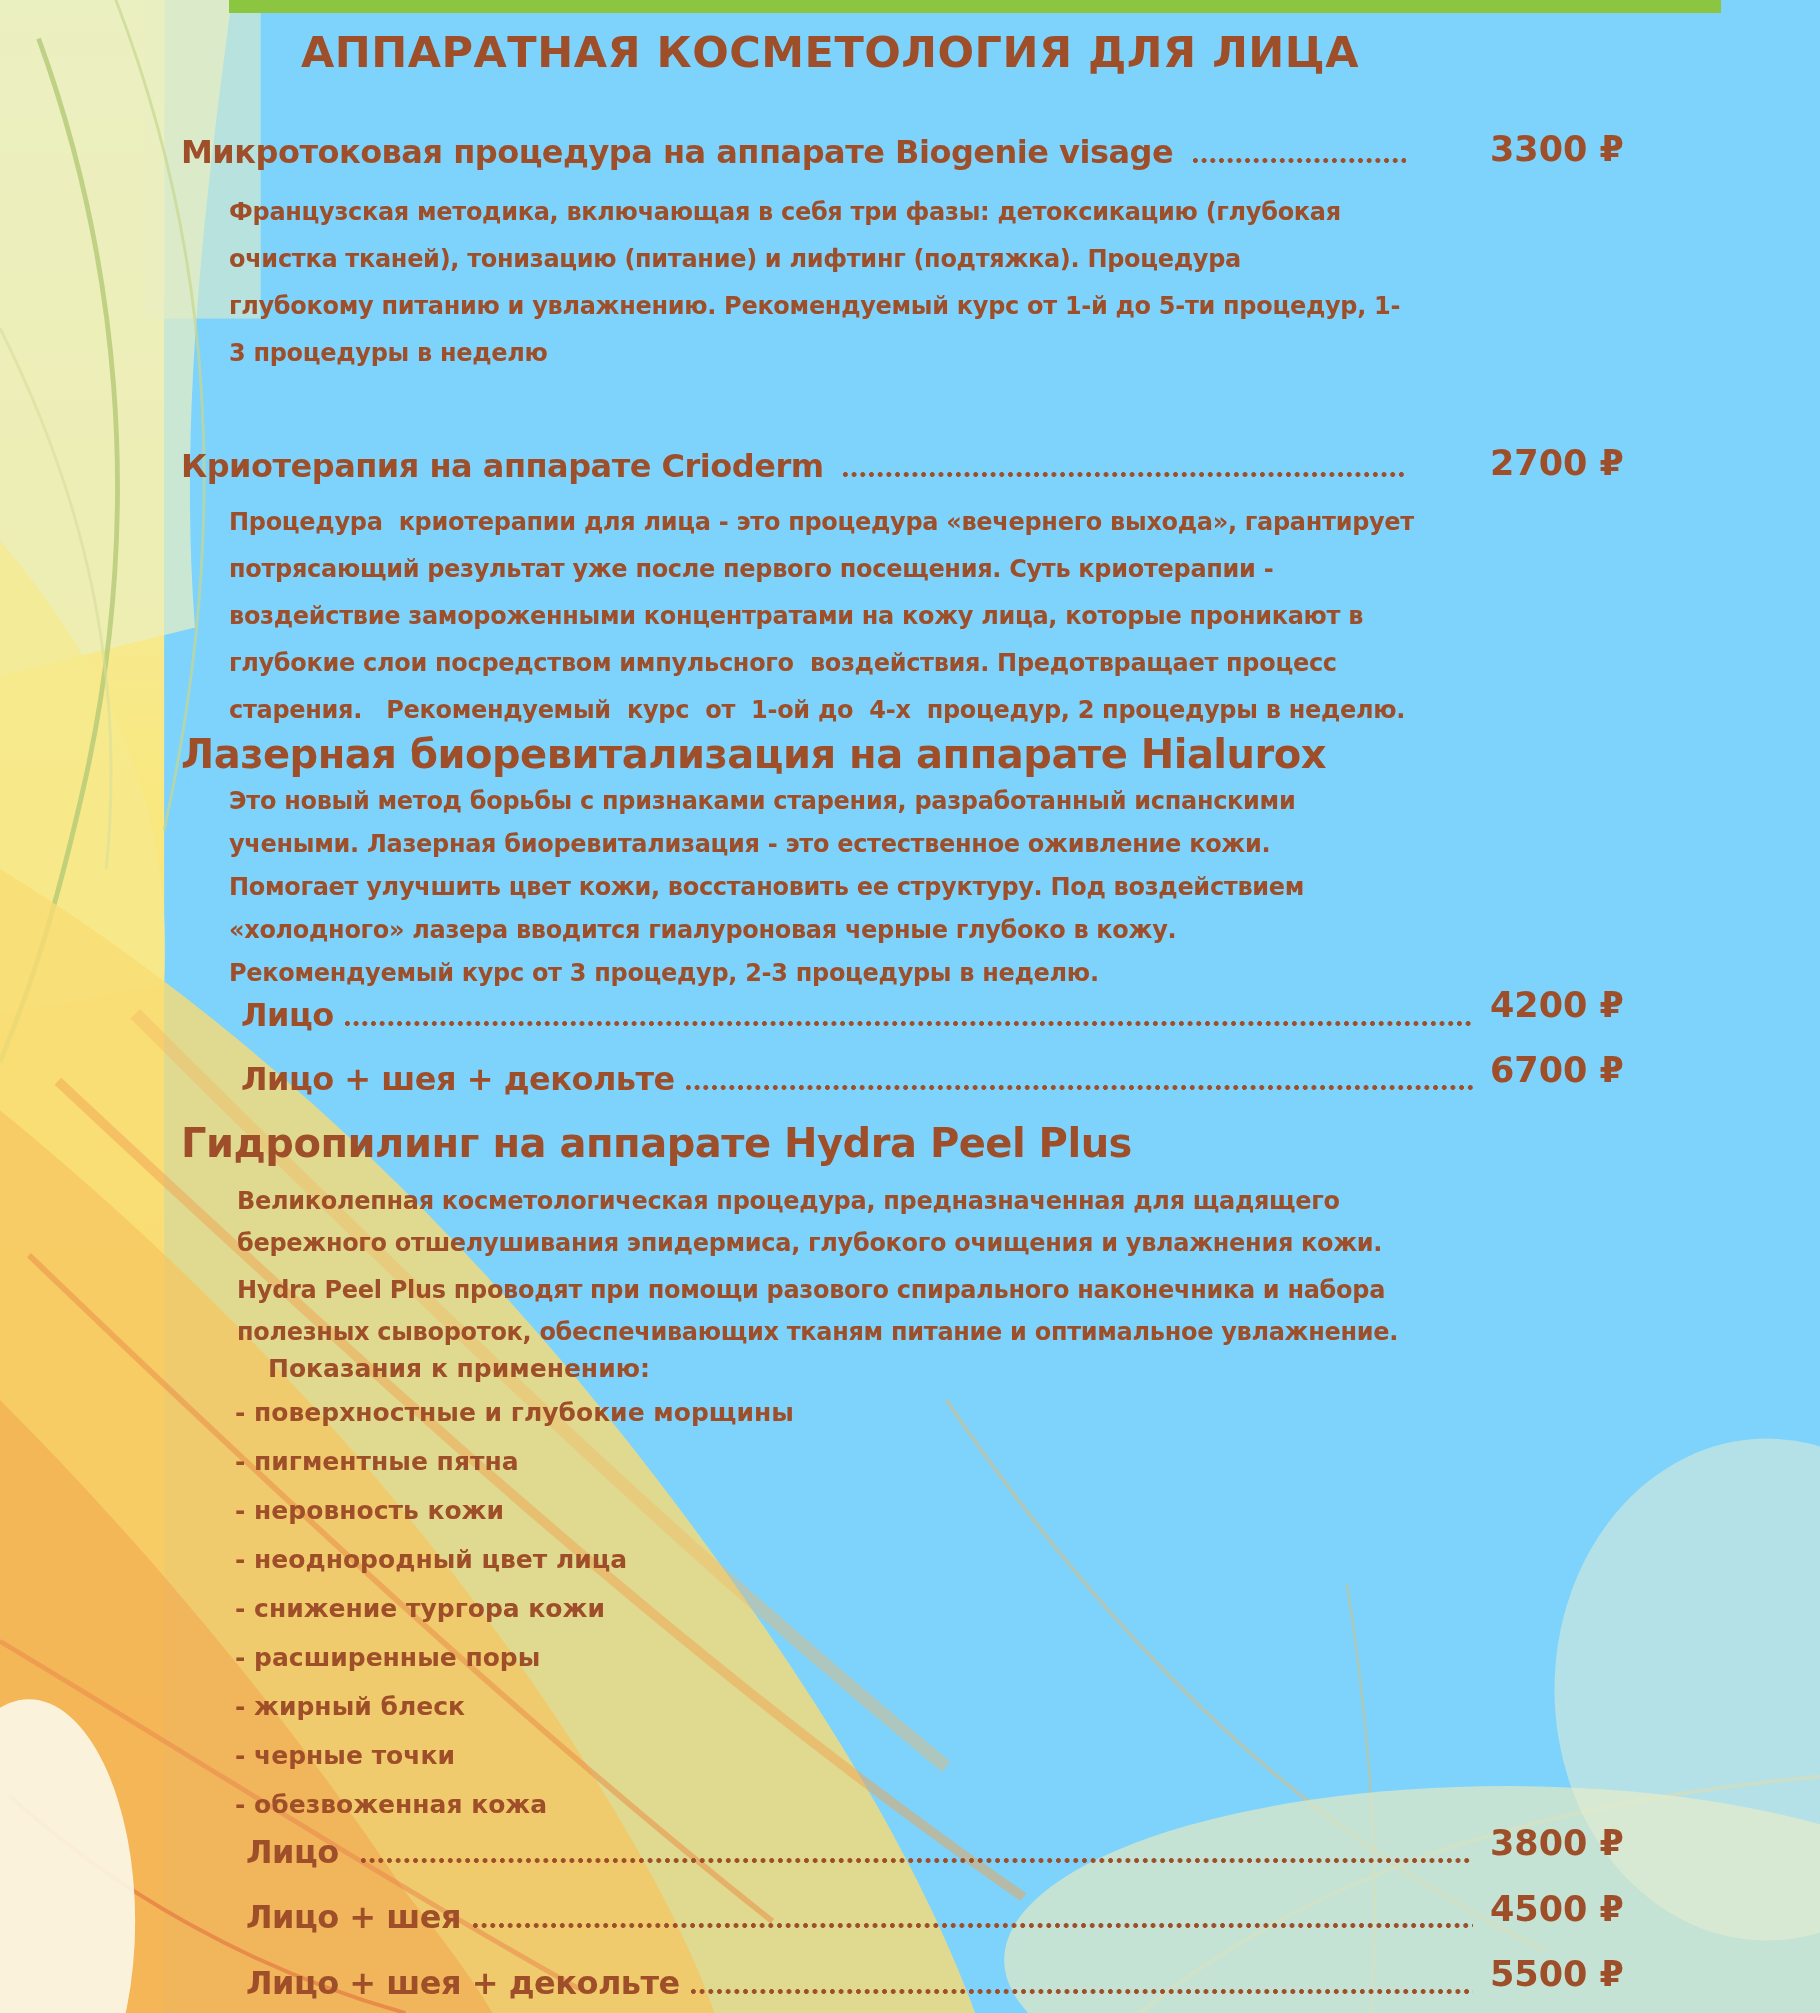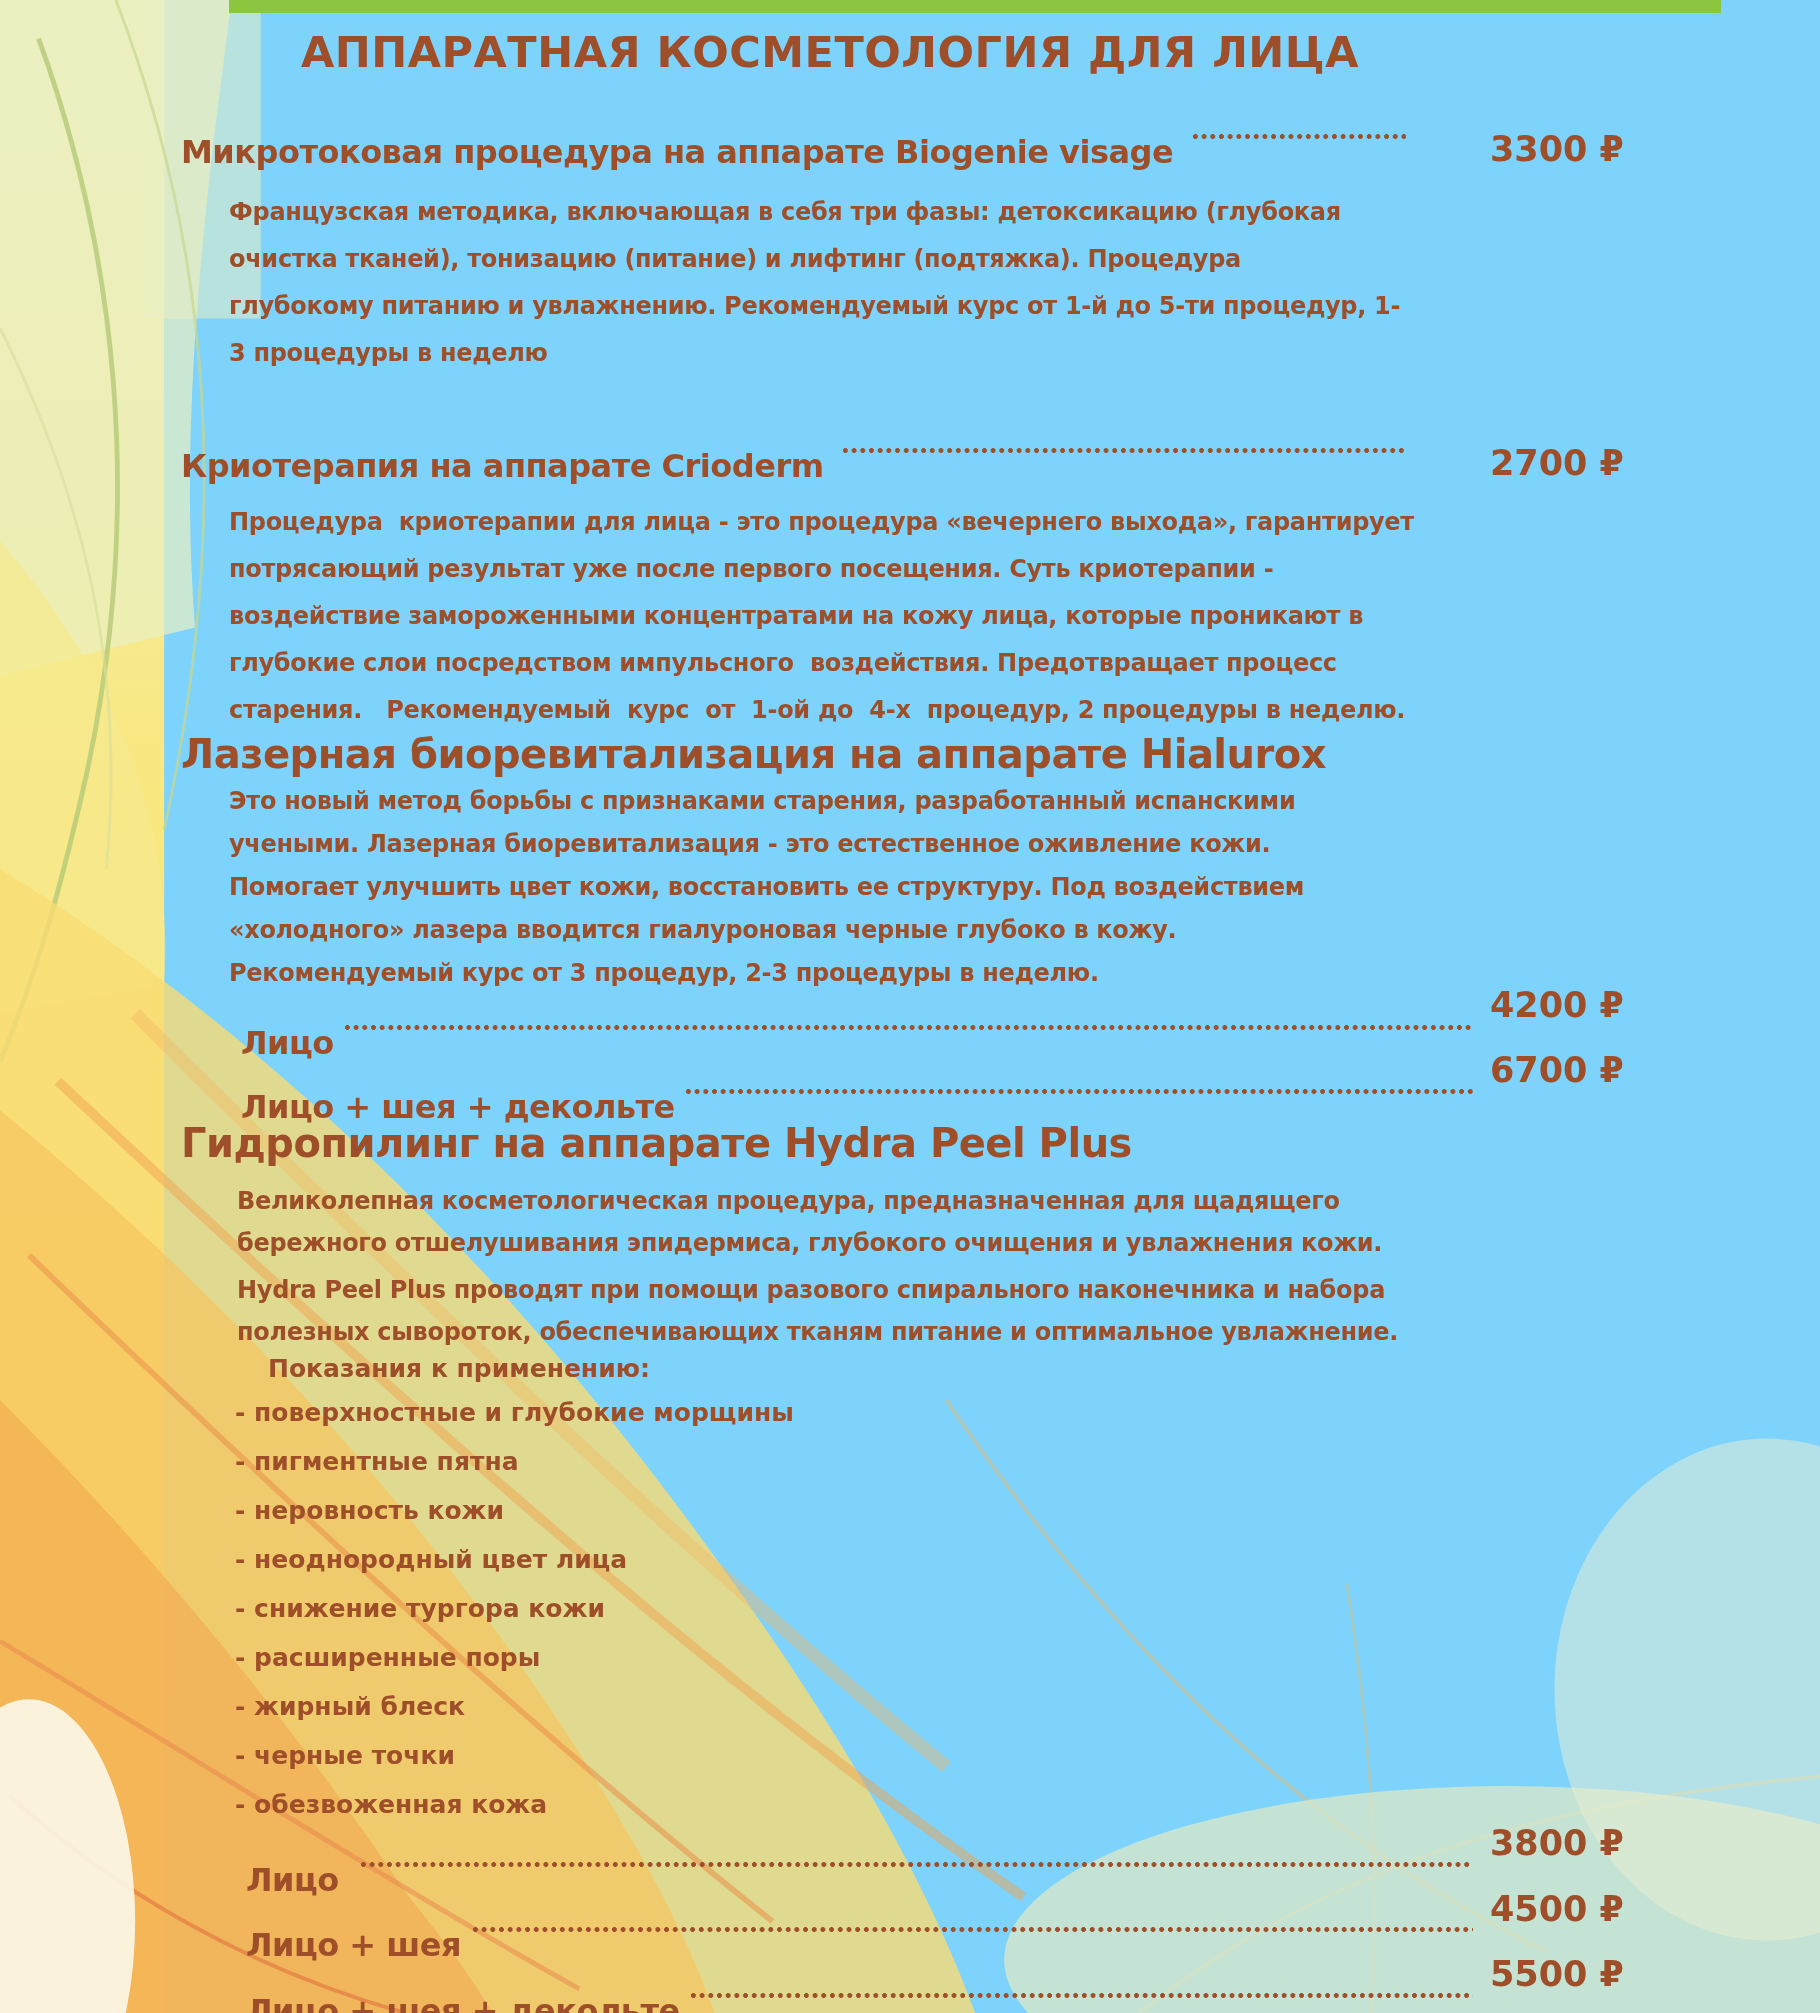--- a/index.html
+++ b/index.html
@@ -18,21 +18,21 @@
     position: absolute; top: 0; left: 229px; width: 1492px; height: 12.6px;
     background: #8cc640;
   }
   .title {
     position: absolute; top: 27px; left: 193px; width: 1274px;
     text-align: center; font-size: 43px; letter-spacing: 0.5px;
     white-space: nowrap;
   }
   .hrow {
     position: absolute; left: 181px; width: 1229px;
-    display: flex;  gap: 8px;
+    display: flex; align-items: flex-end; gap: 8px;
   }
   .hlabel { font-size: 32px; letter-spacing: -0.5px; white-space: pre; }
   .h-plain { position: absolute; left: 181px; font-size: 40px; letter-spacing: -0.5px; white-space: pre; }
   .leader {
     flex: 1 1 auto; height: 6.8px; margin: 0 3.9px 6.8px 11.6px;
     background-image: radial-gradient(circle at 2.4px 3.4px, #9e4e28 2.1px, rgba(0,0,0,0) 2.6px);
     background-size: 8.7px 6.8px; background-repeat: repeat-x; background-position: left bottom;
   }
   .price {
     position: absolute; left: 1490px; font-size: 35px; white-space: pre;
@@ -41,21 +41,21 @@
   .para { position: absolute; left: 229px; font-size: 24px; letter-spacing: -0.3px; }
   .para div { white-space: pre; }
   .lh49 { line-height: 47px; }
   .lh45 { line-height: 43px; }
   .lh44 { line-height: 42px; }
   .indent { left: 237px; }
   .ind-title { position: absolute; left: 237px; font-size: 25px; white-space: pre; margin-left: 31px; }
   .bullets { position: absolute; left: 235px; font-size: 25px; line-height: 49px; }
   .bullets div { white-space: pre; }
   .irow {
-    position: absolute; display: flex;  margin-top: 28px;
+    position: absolute; display: flex; align-items: flex-end;
   }
   .ilabel { font-size: 32px; letter-spacing: -0.5px; white-space: pre; }
 </style>
 </head>
 <body>
 
 <div class="page">
 
   <svg class="decor" viewBox="0 0 1885 2085" preserveAspectRatio="none" aria-hidden="true">
     <defs>

